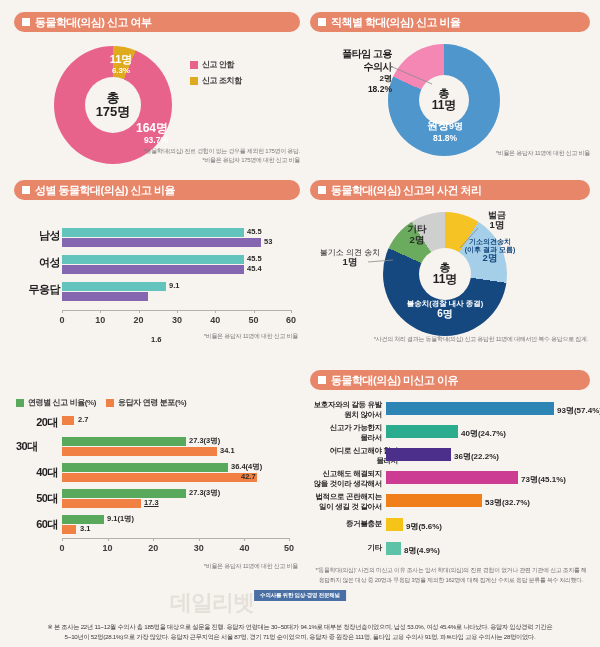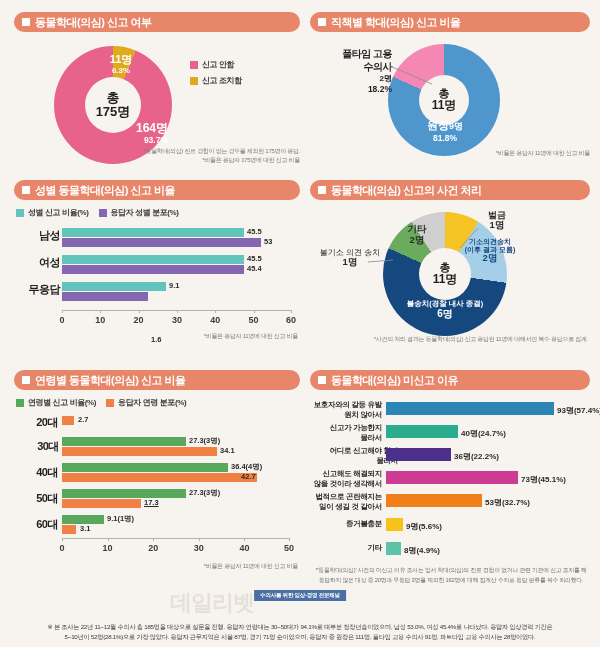--- a/index.html
+++ b/index.html
@@ -153,30 +153,20 @@
 
     <div class="foot" style="position:absolute; left:100px; right:0; top:137px;">*비율은 응답자 11명에 대한 신고 비율</div>
   </div>
 
   <div class="panel" style="left:14px; top:180px; width:286px; height:165px;">
     <div class="panel-head">
       <span class="sq"></span>
       <span class="ttl">성별 동물학대(의심) 신고 비율</span>
     </div>
 
-    <div class="legend" style="position:absolute; left:2px; top:27px;">
-      <div class="legend-item">
-        <span class="chip" style="background:#62c4bd"></span>
-        <span class="lb">성별 신고 비율(%)</span>
-      </div>
-      <div class="legend-item">
-        <span class="chip" style="background:#8566b0"></span>
-        <span class="lb">응답자 성별 분포(%)</span>
-      </div>
-    </div>
 
     <div style="position:absolute; left:0; top:48px; width:286px; height:82px;">
 
       <div style="position:absolute; left:0; top:0; width:46px; text-align:right;" class="cat-label">남성</div>
       <div class="bar" style="position:absolute; left:48px; top:0px; width:182px; background:#62c4bd;"></div>
       <div class="bar-val" style="position:absolute; left:233px; top:-1px;">45.5</div>
       <div class="bar" style="position:absolute; left:48px; top:10px; width:199px; background:#8566b0;"></div>
       <div class="bar-val" style="position:absolute; left:250px; top:9px;">53</div>
 
       <div style="position:absolute; left:0; top:27px; width:46px; text-align:right;" class="cat-label">여성</div>
@@ -263,43 +253,39 @@
       <div style="font-size:9.5px;font-weight:bold;color:#2a2a2a;">1명</div>
     </div>
     <svg style="position:absolute; left:58px; top:78px;" width="26" height="8">
       <line x1="0" y1="4" x2="25" y2="2" stroke="#8a8a8a" stroke-width="0.8"></line>
     </svg>
 
     <div class="foot" style="position:absolute; left:6px; right:2px; top:155px;">*사건의 처리 결과는 동물학대(의심) 신고 응답한 11명에 대해서만 복수 응답으로 집계.</div>
   </div>
 
   <div class="panel" style="left:14px; top:370px; width:286px; height:215px;">
-    <div class="panel-head">
-      <span class="sq"></span>
-      <span class="ttl">연령별 동물학대(의심) 신고 비율</span>
-    </div>
 
     <div class="legend" style="position:absolute; left:2px; top:27px;">
       <div class="legend-item">
         <span class="chip" style="background:#59a95c"></span>
         <span class="lb">연령별 신고 비율(%)</span>
       </div>
       <div class="legend-item">
         <span class="chip" style="background:#f08043"></span>
         <span class="lb">응답자 연령 분포(%)</span>
       </div>
     </div>
 
     <div style="position:absolute; left:0; top:43px; width:286px; height:125px;">
 
       <div style="position:absolute; left:0; top:2px; width:44px; text-align:right;" class="cat-label">20대</div>
       <div class="bar" style="position:absolute; left:48px; top:3px; width:12px; background:#f08043;"></div>
       <div class="bar-val" style="position:absolute; left:64px; top:2px;">2.7</div>
 
-      <div style="position:absolute; left:12px; top:26px; width:44px; text-align:center;" class="cat-label">30대</div>
+      <div style="position:absolute; left:2px; top:26px; width:44px; text-align:left;" class="cat-label">30대</div>
       <div class="bar" style="position:absolute; left:48px; top:24px; width:124px; background:#59a95c;"></div>
       <div class="bar-val" style="position:absolute; left:175px; top:23px;">27.3(3명)</div>
       <div class="bar" style="position:absolute; left:48px; top:34px; width:155px; background:#f08043;"></div>
       <div class="bar-val" style="position:absolute; left:206px; top:33px;">34.1</div>
 
       <div style="position:absolute; left:0; top:52px; width:44px; text-align:right;" class="cat-label">40대</div>
       <div class="bar" style="position:absolute; left:48px; top:50px; width:166px; background:#59a95c;"></div>
       <div class="bar-val" style="position:absolute; left:217px; top:49px;">36.4(4명)</div>
       <div class="bar" style="position:absolute; left:48px; top:60px; width:195px; background:#f08043;"></div>
       <div class="bar-val" style="position:absolute; left:227px; top:59px;">42.7</div>

